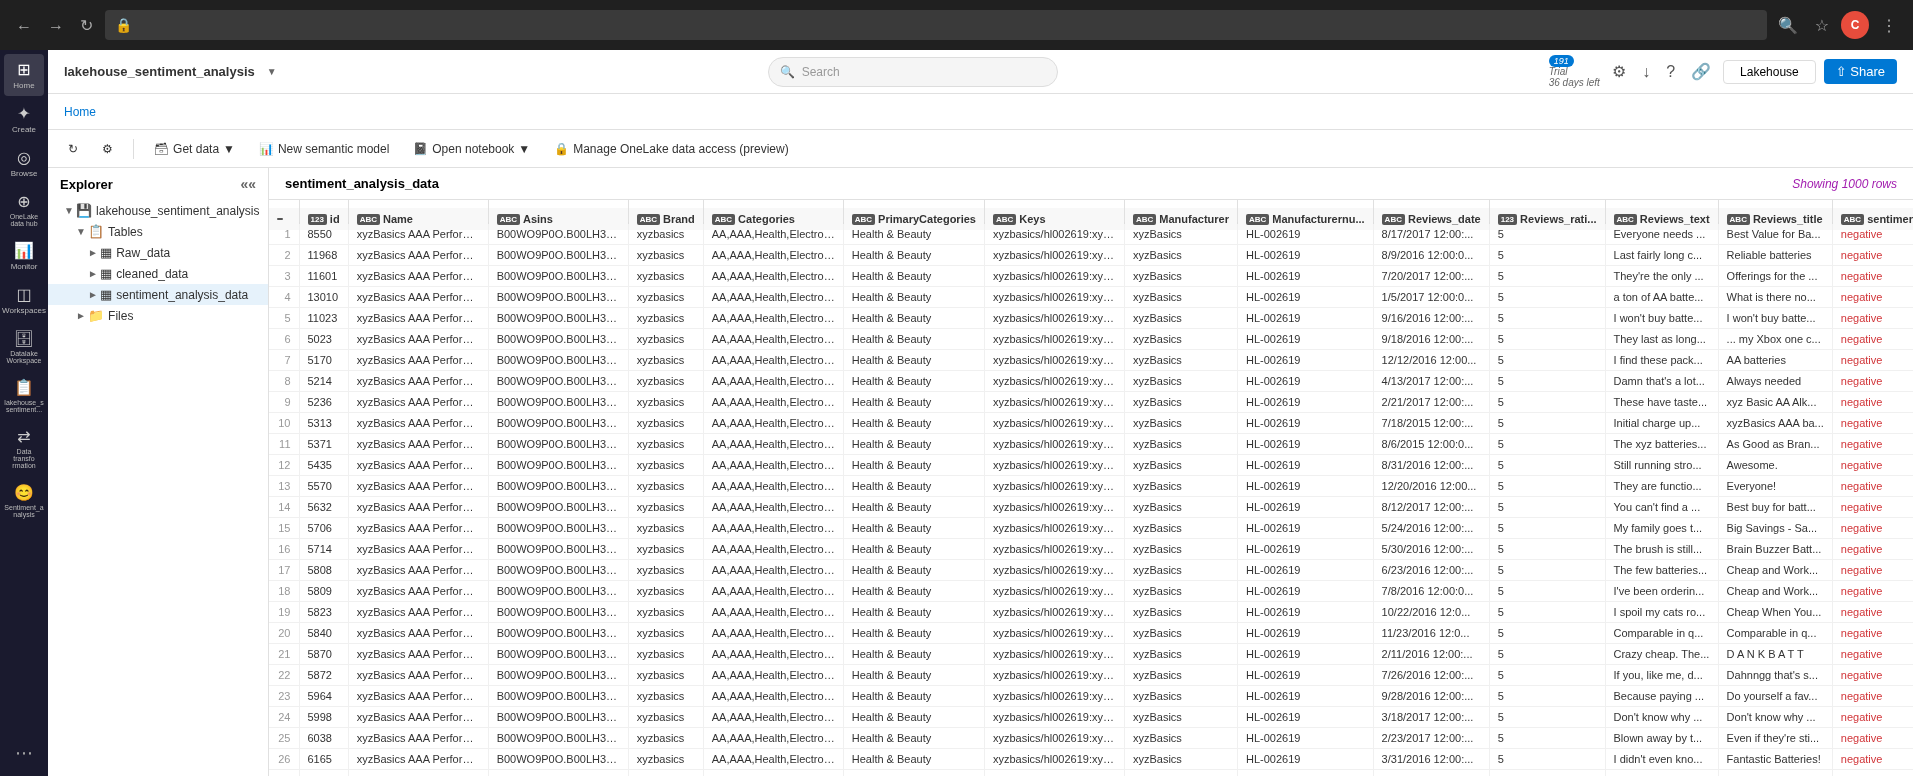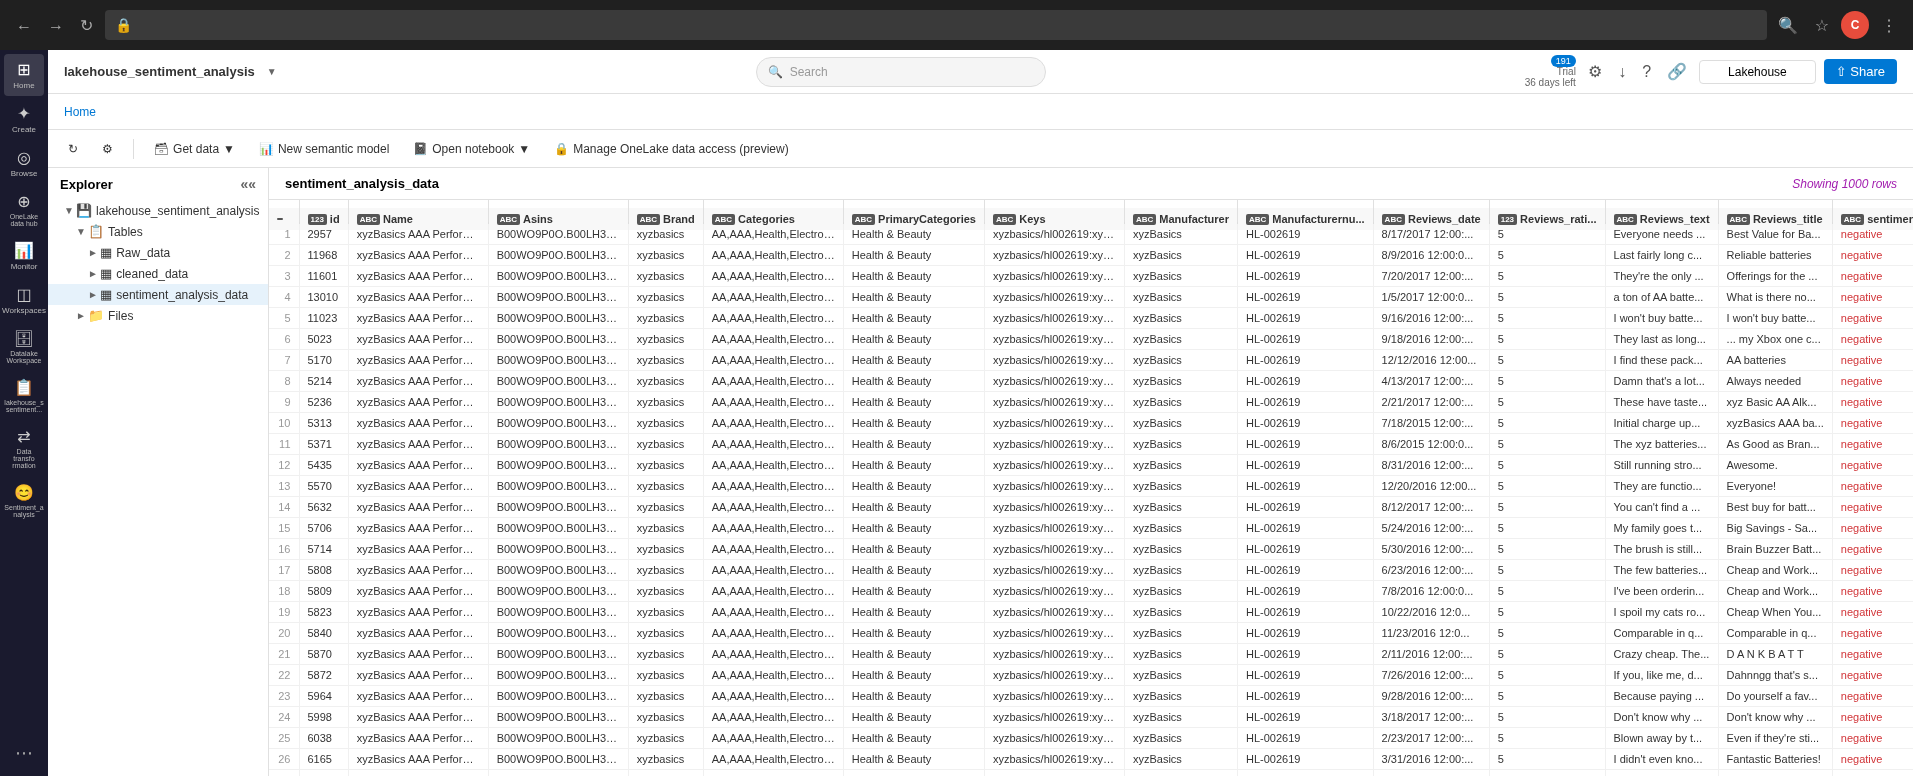--- a/index.html
+++ b/index.html
@@ -124,42 +124,42 @@
     }
     .workspace-chevron { color: #666; font-size: 10px; }
 
     .top-right {
       margin-left: auto;
       display: flex;
       align-items: center;
       gap: 8px;
     }
     .trial-info {
-      text-align: right;
       font-size: 10px;
       color: #666;
+      font-style: italic;
     }
     .trial-badge {
       background: #0078d4;
       color: white;
       border-radius: 10px;
       padding: 1px 5px;
       font-size: 9px;
     }
     .top-icon-btn {
       color: #555;
       font-size: 16px;
       cursor: pointer;
       padding: 4px;
     }
     .lakehouse-btn {
       background: white;
       border: 1px solid #ddd;
       border-radius: 4px;
-      padding: 4px 28px;
+      padding: 4px 16px;
       font-size: 12px;
       cursor: pointer;
       display: flex;
       align-items: center;
       gap: 4px;
     }
     .share-btn {
       background: #0078d4;
       color: white;
       border: none;
@@ -573,21 +573,21 @@
                     <div class="th-inner"><span class="col-type-badge abc">ABC</span> Reviews_title</div>
                   </th>
                 <th>
                     <div class="th-inner"><span class="col-type-badge abc">ABC</span> sentiment</div>
                   </th>
               </tr>
             </thead>
             <tbody id="table-body">
             <tr>
                   <td class="row-num">1</td>
-                  <td>2957</td>
+                  <td>8550</td>
                   <td>xyzBasics AAA Performanc...</td>
                   <td>B00WO9P0O.B00LH3DM...</td>
                   <td>xyzbasics</td>
                   <td>AA,AAA,Health,Electronics,...</td>
                   <td>Health &amp; Beauty</td>
                   <td>xyzbasics/hl002619:xyzb...</td>
                   <td>xyzBasics</td>
                   <td>HL-002619</td>
                   <td>8/17/2017 12:00:...</td>
                   <td>5</td>

